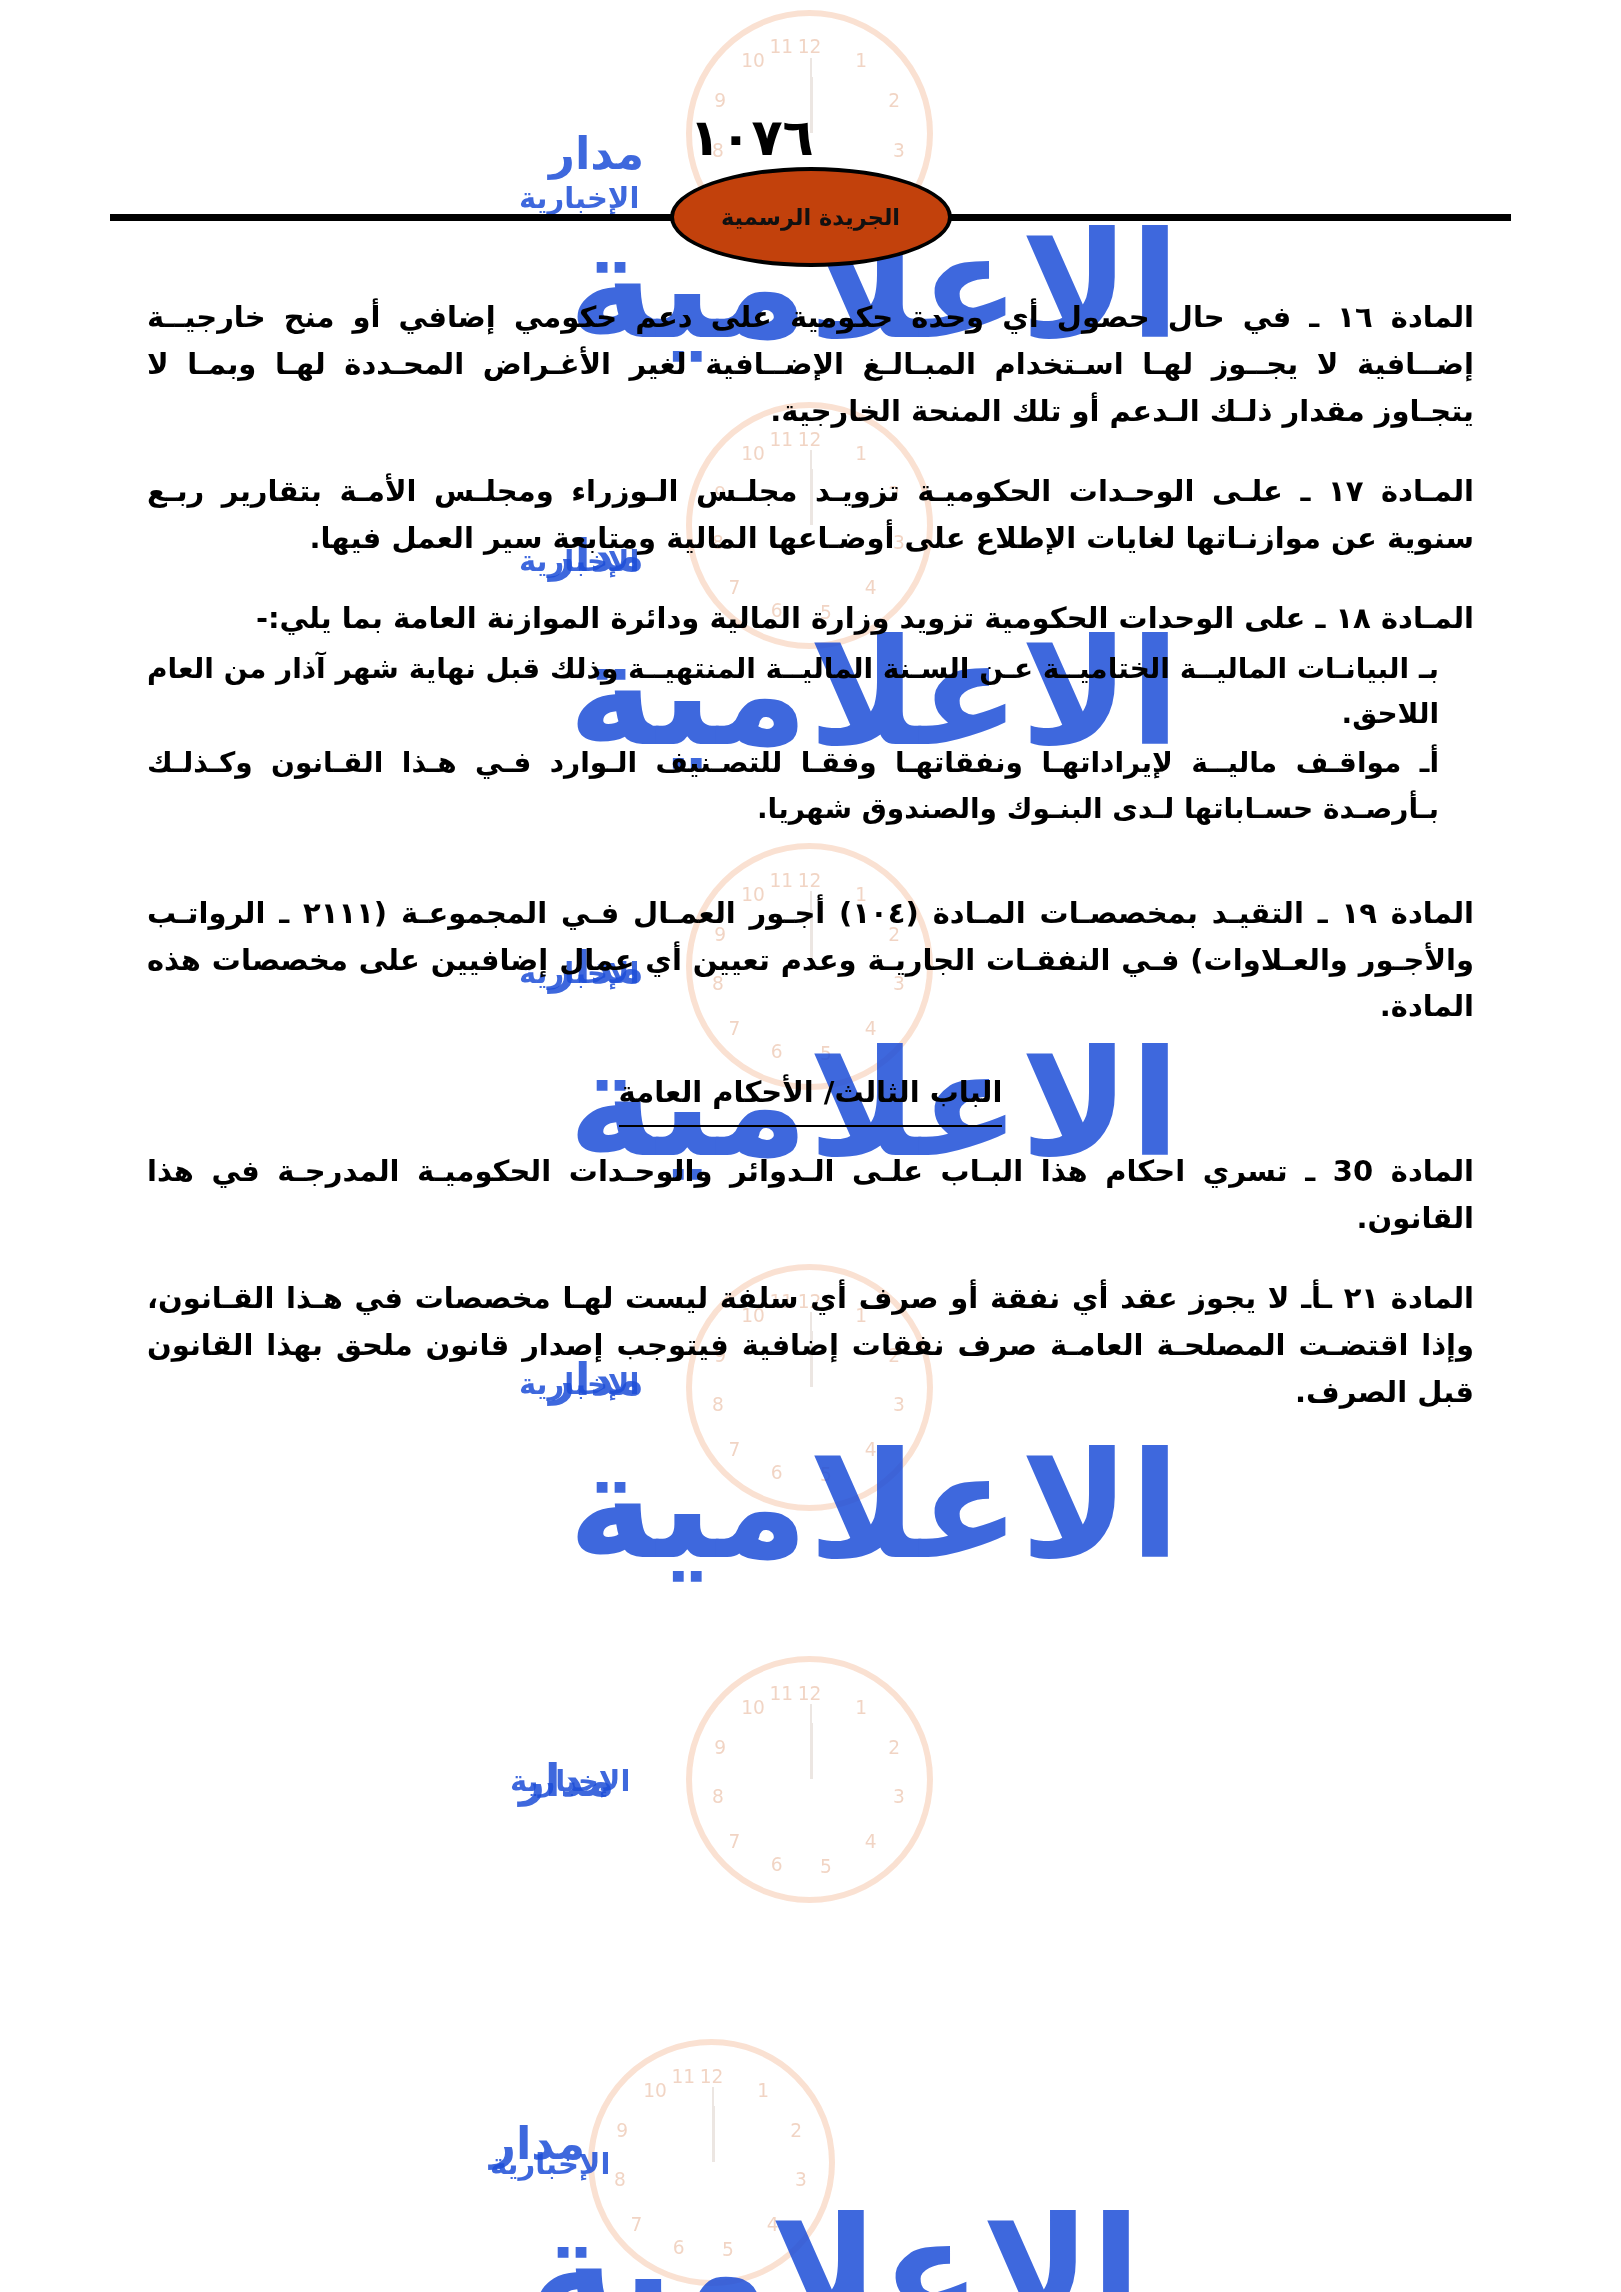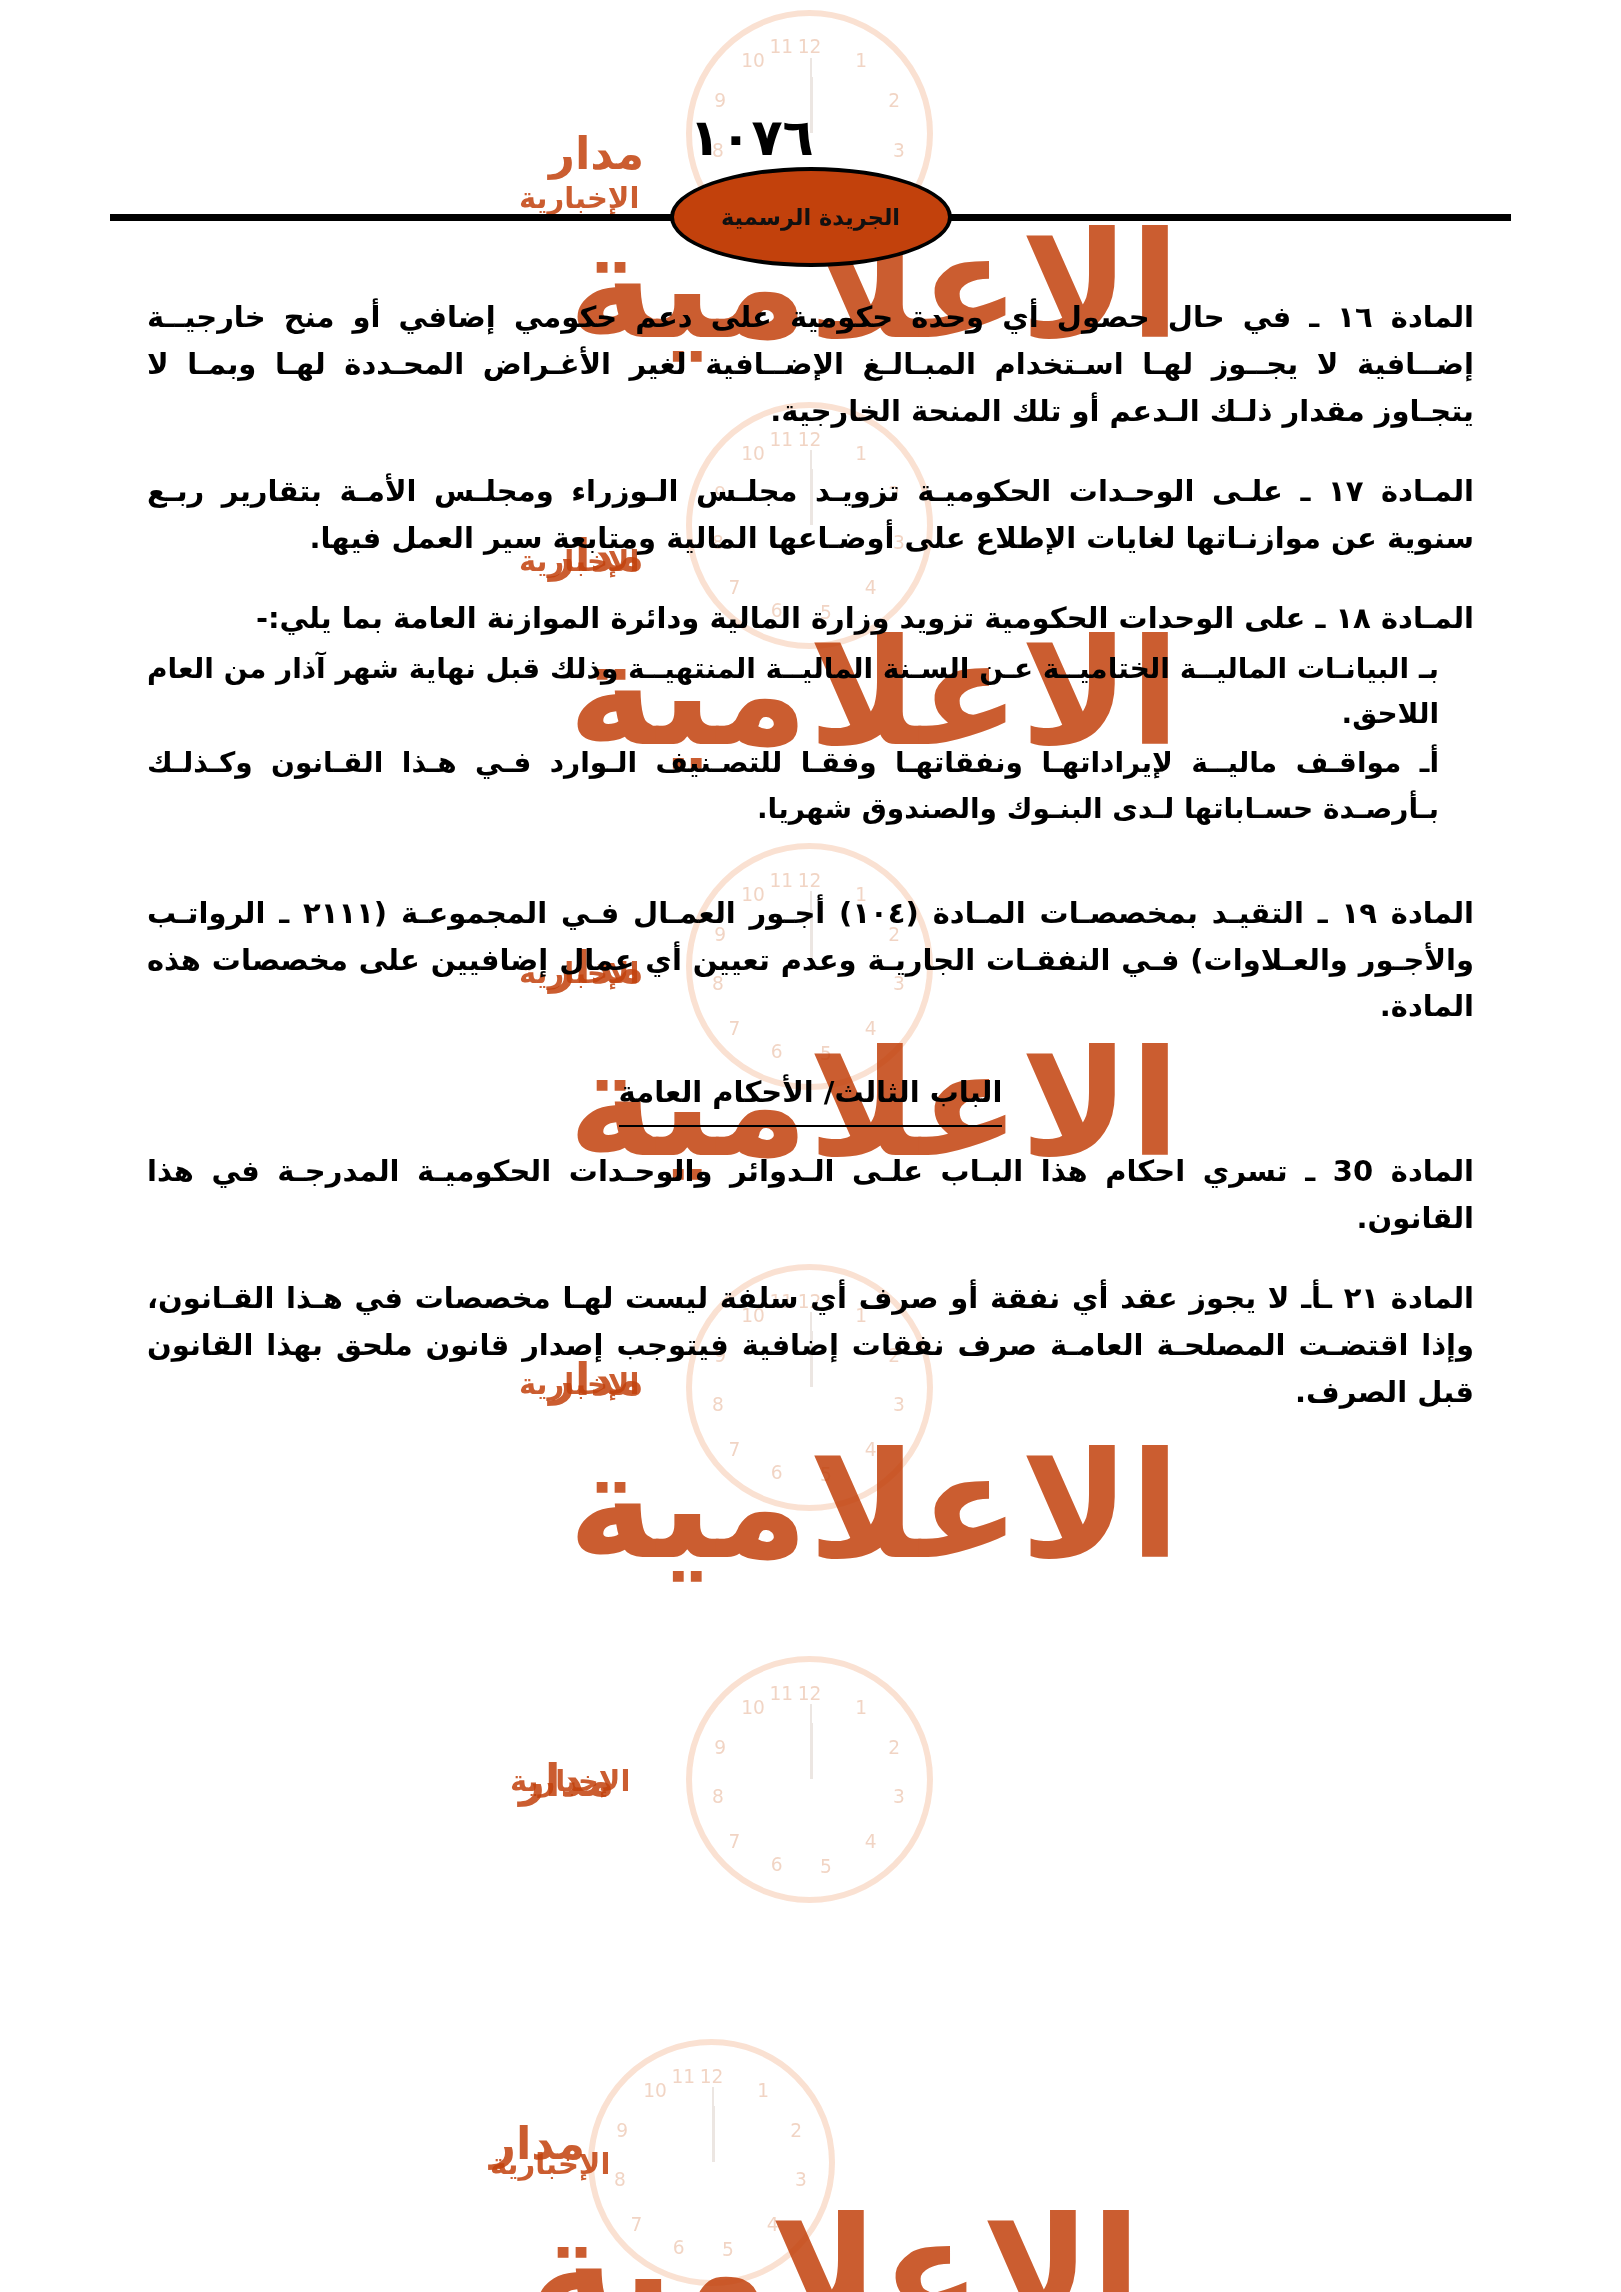--- a/index.html
+++ b/index.html
@@ -36,21 +36,21 @@
     font-family: "DejaVu Sans", sans-serif;
     transform: translate(-50%, -50%);
   }
   .wm-clock .hand {
     position: absolute;
     background: #ddd3cc;
     transform-origin: bottom center;
   }
   .wm-text {
     position: absolute;
-    color: #c2410c;
+    color: #1d4ed8;
     font-weight: bold;
     font-family: "DejaVu Sans", "Liberation Sans", sans-serif;
     opacity: 0.85;
     white-space: nowrap;
   }
   .wm-big {
     font-size: 147px;
     letter-spacing: 2px;
   }
   .wm-mid {

